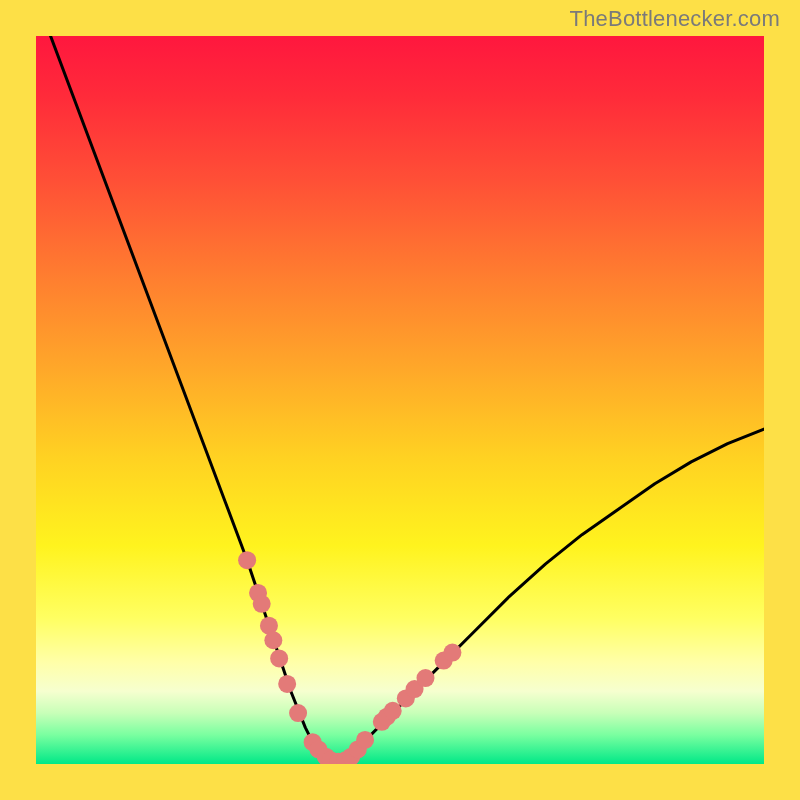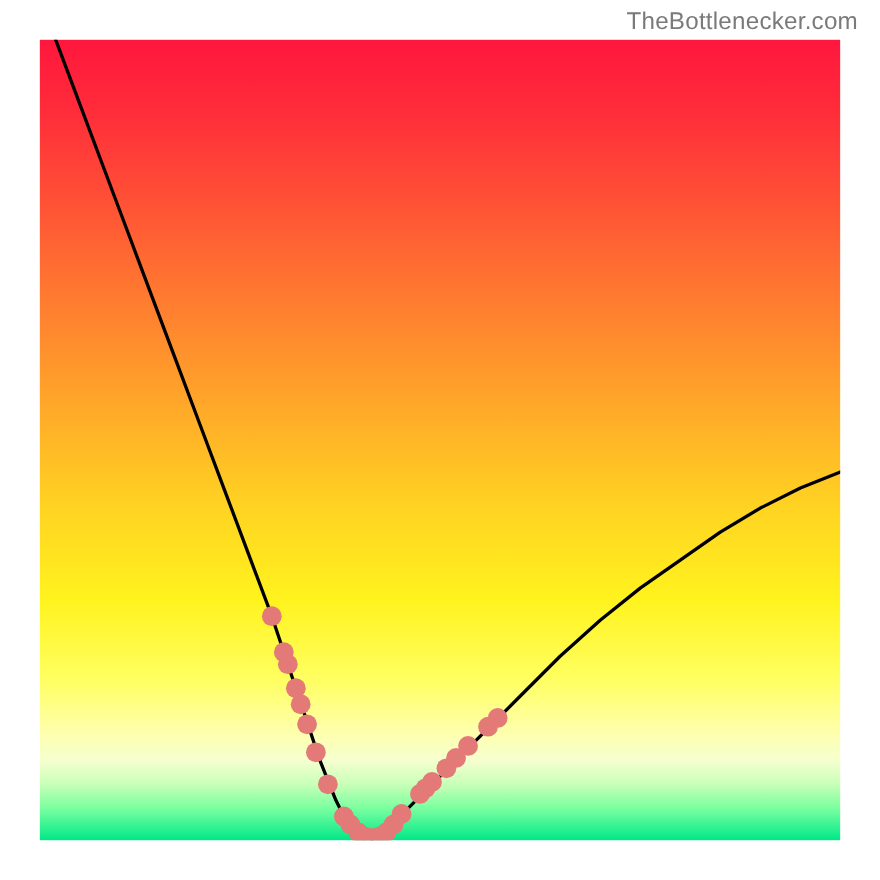--- a/index.html
+++ b/index.html
@@ -10,21 +10,21 @@
     background: #000;
     overflow: hidden;
     font-family: Arial, Helvetica, sans-serif;
   }
   .frame {
     position: absolute;
     top: 0;
     left: 0;
     width: 800px;
     height: 800px;
-    background: #ffffff;
+    background: #fde047;
   }
   .watermark {
     position: absolute;
     top: 6px;
     right: 20px;
     color: #7a7a7a;
     font-size: 22px;
     font-weight: 500;
     letter-spacing: 0.2px;
     user-select: none;

